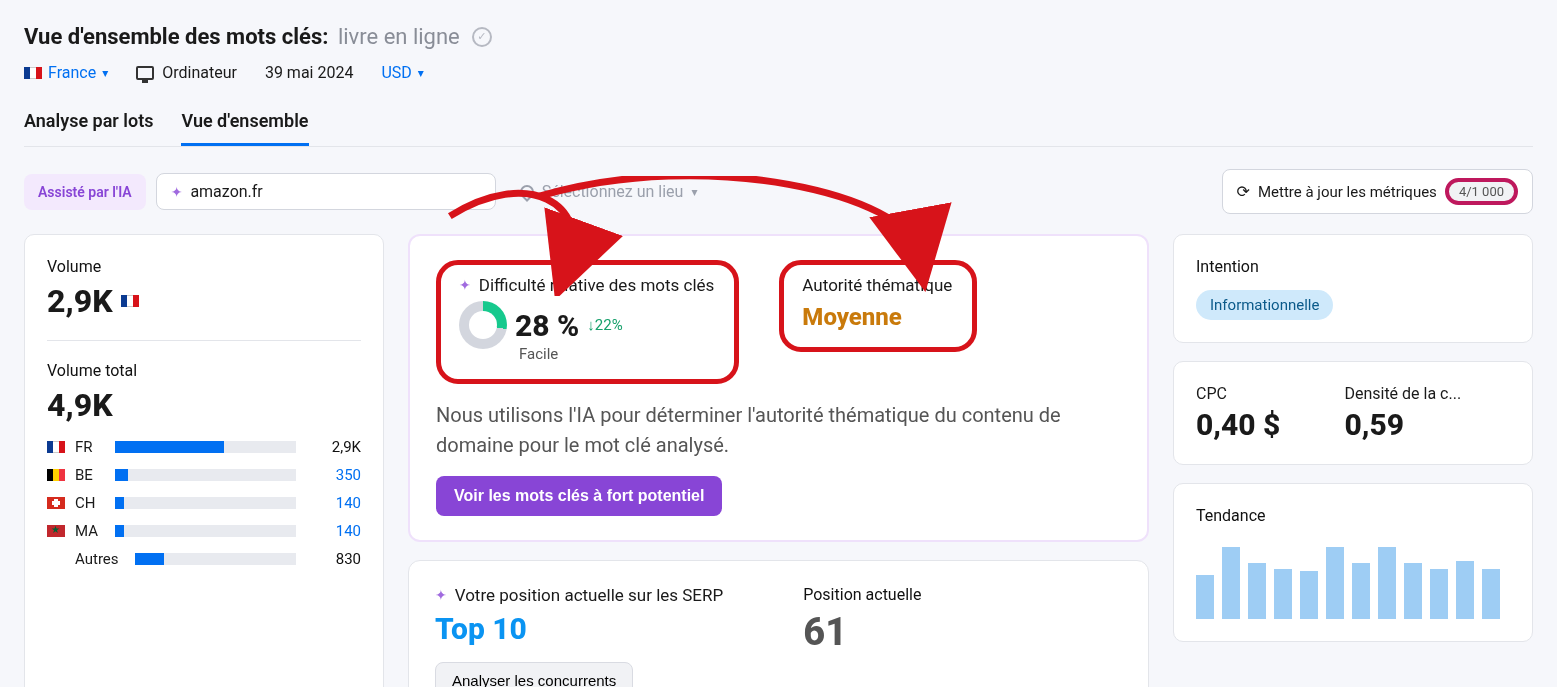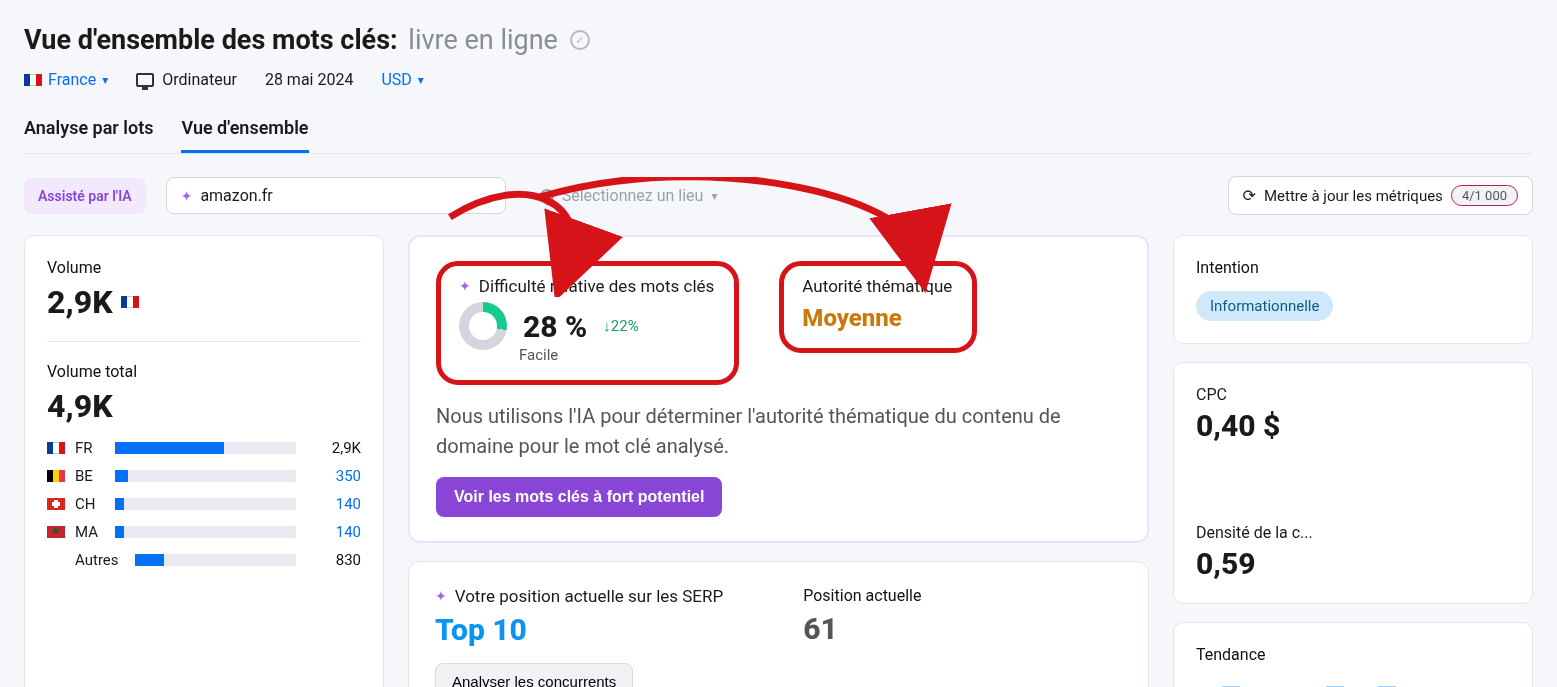--- a/index.html
+++ b/index.html
@@ -4,21 +4,21 @@
 <style>
 * { margin: 0; padding: 0; box-sizing: border-box; }
 body {
   font-family: -apple-system, BlinkMacSystemFont, "Segoe UI", Roboto, sans-serif;
   background: #f6f7fb;
   color: #1a1a1a;
   padding: 24px;
   width: 1557px;
 }
 .header-row { display: flex; align-items: center; gap: 12px; margin-bottom: 14px; }
-.page-title { font-size: 27px; font-weight: 700; }
+.page-title { font-size: 22px; font-weight: 700; }
 .page-title-kw { color: #898d97; font-weight: 400; margin-left: 4px; }
 .check-circle { width:20px; height:20px; border:2px solid #b6b9c2; border-radius:50%; display:inline-flex; align-items:center; justify-content:center; font-size:11px; color:#b6b9c2; }
 .meta-row { display:flex; align-items:center; gap:28px; margin-bottom:28px; font-size:16px; }
 .country-select { display:flex; align-items:center; gap:6px; color:#0170f2; cursor:pointer; }
 .flag-fr { width:18px; height:12px; display:inline-flex; }
 .flag-fr span:nth-child(1){width:6px;background:#0b3a91;} .flag-fr span:nth-child(2){width:6px;background:#fff;border-top:1px solid #ccc;border-bottom:1px solid #ccc;} .flag-fr span:nth-child(3){width:6px;background:#d7131a;}
 .flag-ca,.flag-be,.flag-ch,.flag-ma{width:18px;height:12px;display:inline-block;position:relative;}
 .flag-ca{background:#fff;border-left:5px solid #d52b1e;border-right:5px solid #d52b1e;}
 .flag-ca::after{content:"";position:absolute;left:1px;top:2px;width:6px;height:8px;background:#d52b1e;clip-path:polygon(50% 0,60% 30%,100% 30%,70% 55%,85% 100%,50% 75%,15% 100%,30% 55%,0 30%,40% 30%);}
 .flag-be{background:linear-gradient(90deg,#000 33%,#ffd100 33% 66%,#ef3340 66%);}
@@ -29,64 +29,64 @@
 .flag-ma::after{content:"★";position:absolute;left:4px;top:-1px;color:#006233;font-size:10px;}
 .chevron-down{font-size:12px;}
 .device-meta{display:flex;align-items:center;gap:8px;color:#1a1a1a;}
 .monitor-icon{width:18px;height:14px;border:2px solid #333;border-radius:2px;position:relative;}
 .monitor-icon::after{content:"";position:absolute;left:4px;bottom:-5px;width:6px;height:3px;background:#333;}
 .date-meta{color:#1a1a1a;}
 .currency-select{color:#0170f2;display:flex;align-items:center;gap:6px;cursor:pointer;}
 .tabs{display:flex;gap:28px;border-bottom:1px solid #e3e5ea;margin-bottom:22px;}
 .tab{padding-bottom:12px;font-size:18px;font-weight:600;cursor:pointer;}
 .tab.active{border-bottom:3px solid #0170f2;}
-.filter-row{display:flex;align-items:center;gap:20px;margin-bottom:20px;}
+.filter-row{display:flex;align-items:center;gap:10px;margin-bottom:20px;}
 .ai-badge{background:#f3e9fd;color:#8845d6;border-radius:8px;padding:10px 14px;font-size:14px;font-weight:600;}
 .domain-input{display:flex;align-items:center;gap:8px;background:#fff;border:1px solid #d3d6de;border-radius:8px;padding:8px 14px;width:340px;font-size:16px;}
 .sparkle{color:#a06adf;font-size:14px;}
 .location-select{display:flex;align-items:center;gap:8px;color:#9ba0ac;font-size:16px;padding:8px 14px;}
 .pin-icon{width:14px;height:14px;border:2px solid #9ba0ac;border-radius:50% 50% 50% 0;transform:rotate(-45deg);}
 .update-btn{margin-left:auto;display:flex;align-items:center;gap:8px;background:#fff;border:1px solid #d3d6de;border-radius:8px;padding:8px 14px;font-size:15px;cursor:pointer;}
 .refresh-icon{font-size:16px;}
-.count-pill{background:#f1f2f5;border:1px solid #be185d;border-radius:999px;padding:2px 10px;font-size:13px;color:#555;}
+.count-pill{background:#f1f2f5;border:4px solid #be185d;border-radius:999px;padding:2px 10px;font-size:13px;color:#555;}
 .grid{display:grid;grid-template-columns:360px 1fr 360px;gap:24px;}
 .card{background:#fff;border:1px solid #e3e5ea;border-radius:10px;padding:22px;}
 .label{font-size:16px;color:#111;margin-bottom:6px;}
 .big-num{font-size:32px;font-weight:800;display:flex;align-items:center;gap:8px;}
 .divider{border-top:1px solid #e3e5ea;margin:20px 0;}
 .vol-row{display:flex;align-items:center;gap:10px;margin-bottom:10px;font-size:15px;}
 .vol-row .cc{min-width:30px;}
 .bar-track{flex:1;height:12px;background:#e8eaef;position:relative;}
 .bar-fill{height:12px;background:#0170f2;position:absolute;left:0;top:0;}
 .vol-val{min-width:55px;text-align:right;color:#0170f2;cursor:pointer;}
 .vol-row.primary .vol-val{color:#111;}
 .vol-row.other .vol-val{color:#111;}
 .center-col{display:flex;flex-direction:column;gap:18px;}
 .ai-panel{background:#fff;border:2px solid #efe1fb;border-radius:12px;padding:24px 26px;position:relative;}
 .ai-top{display:flex;gap:40px;align-items:flex-start;}
 .red-box{border:5px solid #d7131a;border-radius:22px;padding:10px 20px 16px 18px;}
 .diff-head{display:flex;align-items:center;gap:8px;font-size:17px;}
-.diff-body{display:flex;align-items:center;gap:16px;margin-top:6px;}
+.diff-body{display:flex;align-items:center;gap:8px;margin-top:6px;}
 .donut{width:48px;height:48px;border-radius:50%;background:conic-gradient(#16c98d 0 100deg,#d3d6de 100deg 360deg);display:flex;align-items:center;justify-content:center;}
 .donut::after{content:"";width:28px;height:28px;background:#fff;border-radius:50%;}
 .diff-pct{font-size:30px;font-weight:800;}
 .diff-delta{color:#16a06b;font-size:15px;}
 .diff-easy{font-size:15px;color:#555;margin-left:60px;margin-top:-4px;}
 .auth-head{font-size:17px;}
 .auth-val{font-size:24px;font-weight:800;color:#c97a0b;margin-top:8px;}
 .ai-desc{font-size:20px;color:#555;margin-top:16px;line-height:1.5;max-width:640px;}
 .purple-btn{background:#8845d6;color:#fff;border:none;border-radius:8px;padding:11px 18px;font-size:16px;font-weight:600;margin-top:16px;cursor:pointer;}
 .serp-panel{background:#fff;border:1px solid #e3e5ea;border-radius:12px;padding:24px 26px;display:flex;gap:80px;}
 .serp-left .head{display:flex;align-items:center;gap:8px;font-size:17px;}
 .top10{font-size:30px;font-weight:800;color:#0a94f2;margin-top:6px;}
 .gray-btn{background:#f1f2f5;border:1px solid #d9dbe2;border-radius:8px;padding:9px 16px;font-size:15px;margin-top:16px;cursor:pointer;}
-.pos-val{font-size:30px;font-weight:800;color:#555;margin-top:6px;}
+.pos-val{font-size:38px;font-weight:800;color:#555;margin-top:6px;}
 .right-col{display:flex;flex-direction:column;gap:18px;}
 .intent-pill{background:#cfe9fb;color:#0b5a8a;display:inline-block;padding:6px 14px;border-radius:999px;font-size:15px;margin-top:8px;}
-.metrics-row{display:flex;gap:80px;flex-direction:column;}
+.metrics-row{display:flex;gap:64px;}
 .metric .lbl{font-size:16px;white-space:nowrap;overflow:hidden;text-overflow:ellipsis;max-width:150px;}
 .metric .val{font-size:30px;font-weight:800;margin-top:4px;}
 .trend-chart{display:flex;align-items:flex-end;gap:8px;height:80px;margin-top:14px;}
 .trend-bar{width:18px;background:#9ecdf4;}
 .arrows{position:absolute;left:0;top:-60px;width:100%;height:120px;pointer-events:none;}
 </style>
 </head>
 <body>
 
 <div class="header-row">
@@ -104,21 +104,21 @@
         <span></span>
         <span></span>
       </span>
     <span>France</span>
     <span class="chevron-down">▾</span>
   </div>
   <div class="device-meta">
     <span class="monitor-icon"></span>
     <span>Ordinateur</span>
   </div>
-  <div class="date-meta">28 mai 2024</div>
+  <div class="date-meta">39 mai 2024</div>
   <div class="currency-select">
     <span>USD</span>
     <span class="chevron-down">▾</span>
   </div>
 </div>
 
 <div class="tabs">
   <div class="tab">Analyse par lots</div>
   <div class="tab active">Vue d'ensemble</div>
 </div>

